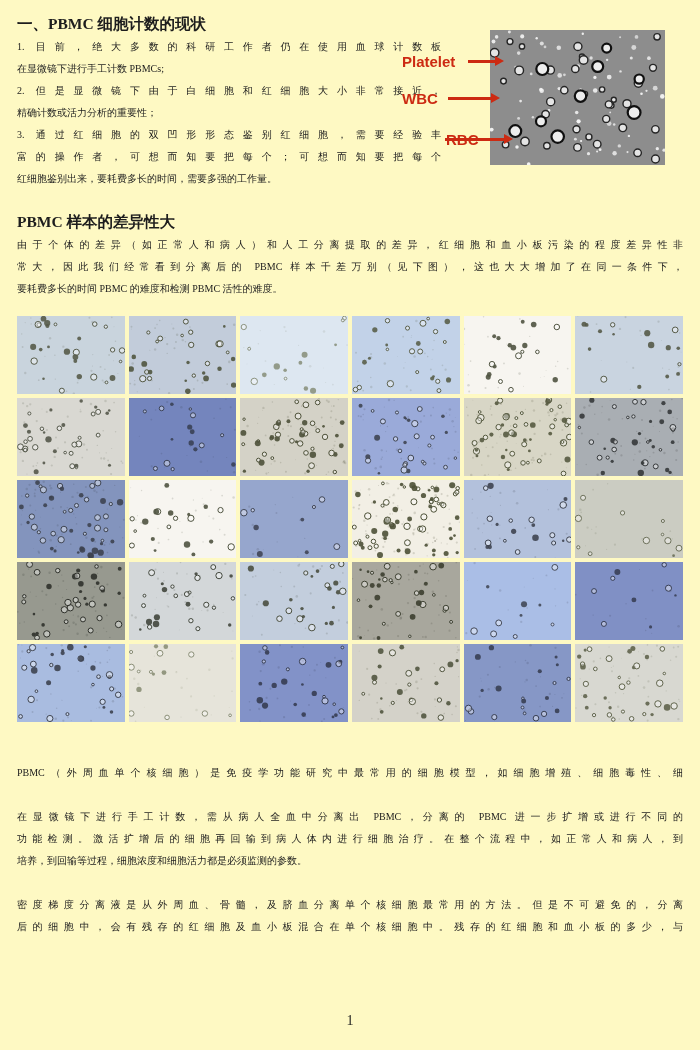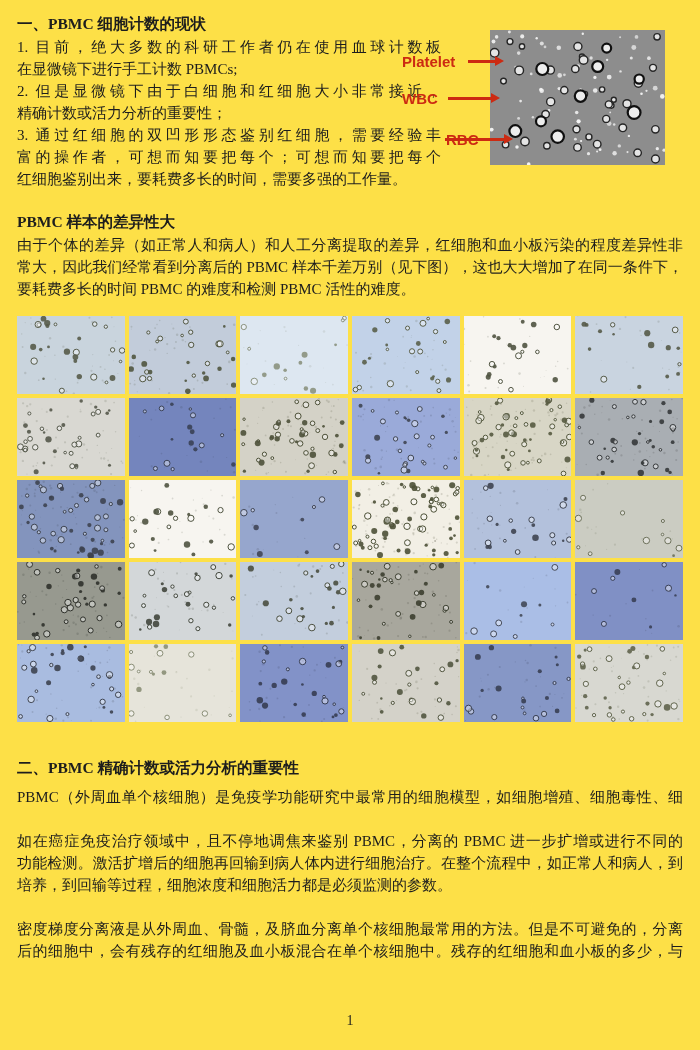--- a/index.html
+++ b/index.html
@@ -1,19 +1,19 @@
 <!DOCTYPE html>
 <html style="--red: #cc2a12;"><head>
 <meta charset="utf-8">
 <style>
   html,body{margin:0;padding:0;background:#fff;}
-  .page{position:relative;width:700px;height:1050px;background:#fde047;overflow:hidden;
+  .page{position:relative;width:700px;height:1050px;background:#fef9c3;overflow:hidden;
         font-family:"Liberation Serif","DejaVu Serif",serif;color:#1d1d1d;}
   .htitle{font-size:15.5px;font-weight:bold;line-height:24px;white-space:nowrap;}
-  .ln{font-size:15px;line-height:22px;text-align:justify;}
+  .ln{font-size:10px;line-height:22px;text-align:justify;}
   .ln.j{text-align-last:justify;}
   .sec1{position:absolute;left:17px;top:12px;width:424px;}
   .sec2{position:absolute;left:17px;top:210px;width:666px;}
   .sec3{position:absolute;left:17px;top:756px;width:666px;}
   .sec3 .para{margin-top:22px;}
   .sec3 .para.first{margin-top:6px;}
   .figure{position:absolute;left:400px;top:30px;width:266px;height:135px;}
   .photo{position:absolute;left:90px;top:0;width:175px;height:135px;}
   .fig-label{position:absolute;left:2px;font-family:"Liberation Sans","DejaVu Sans",sans-serif;
              font-weight:bold;font-size:15px;color:var(--red,#cc2a12);}
@@ -2123,26 +2123,25 @@
           <circle cx="7.6" cy="20.1" r="2.20" fill="rgba(255,255,255,0.4)" stroke="#60644c" stroke-width="1"></circle>
           <circle cx="72.2" cy="13.0" r="2.20" fill="#60644c" opacity="0.9"></circle>
           <circle cx="83.2" cy="59.9" r="3.20" fill="rgba(255,255,255,0.4)" stroke="#60644c" stroke-width="1"></circle>
           <circle cx="54.8" cy="7.3" r="2.35" fill="#60644c" opacity="0.9"></circle>
           <circle cx="56.8" cy="74.8" r="2.26" fill="rgba(255,255,255,0.4)" stroke="#60644c" stroke-width="1"></circle>
         </svg>
       </div>
     </div>
 
   <div class="sec3">
-    <div class="htitle">二、PBMC 精确计数或活力分析的重要性</div>
     <div class="para first">
       <div class="ln j">PBMC（外周血单个核细胞）是免疫学功能研究中最常用的细胞模型，如细胞增殖、细胞毒性、细</div>
     </div>
     <div class="para">
-      <div class="ln j">如在癌症免疫治疗领域中，且不停地调焦来鉴别 PBMC，分离的 PBMC 进一步扩增或进行不同的</div>
+      <div class="ln j">在显微镜下进行手工计数，需从病人全血中分离出 PBMC，分离的 PBMC 进一步扩增或进行不同的</div>
       <div class="ln j">功能检测。激活扩增后的细胞再回输到病人体内进行细胞治疗。在整个流程中，如正常人和病人，到</div>
       <div class="ln">培养，到回输等过程，细胞浓度和细胞活力都是必须监测的参数。</div>
     </div>
     <div class="para">
       <div class="ln j">密度梯度分离液是从外周血、骨髓，及脐血分离单个核细胞最常用的方法。但是不可避免的，分离</div>
       <div class="ln j">后的细胞中，会有残存的红细胞及血小板混合在单个核细胞中。残存的红细胞和血小板的多少，与</div>
     </div>
   </div>
 
   <div class="pagenum">1</div>

